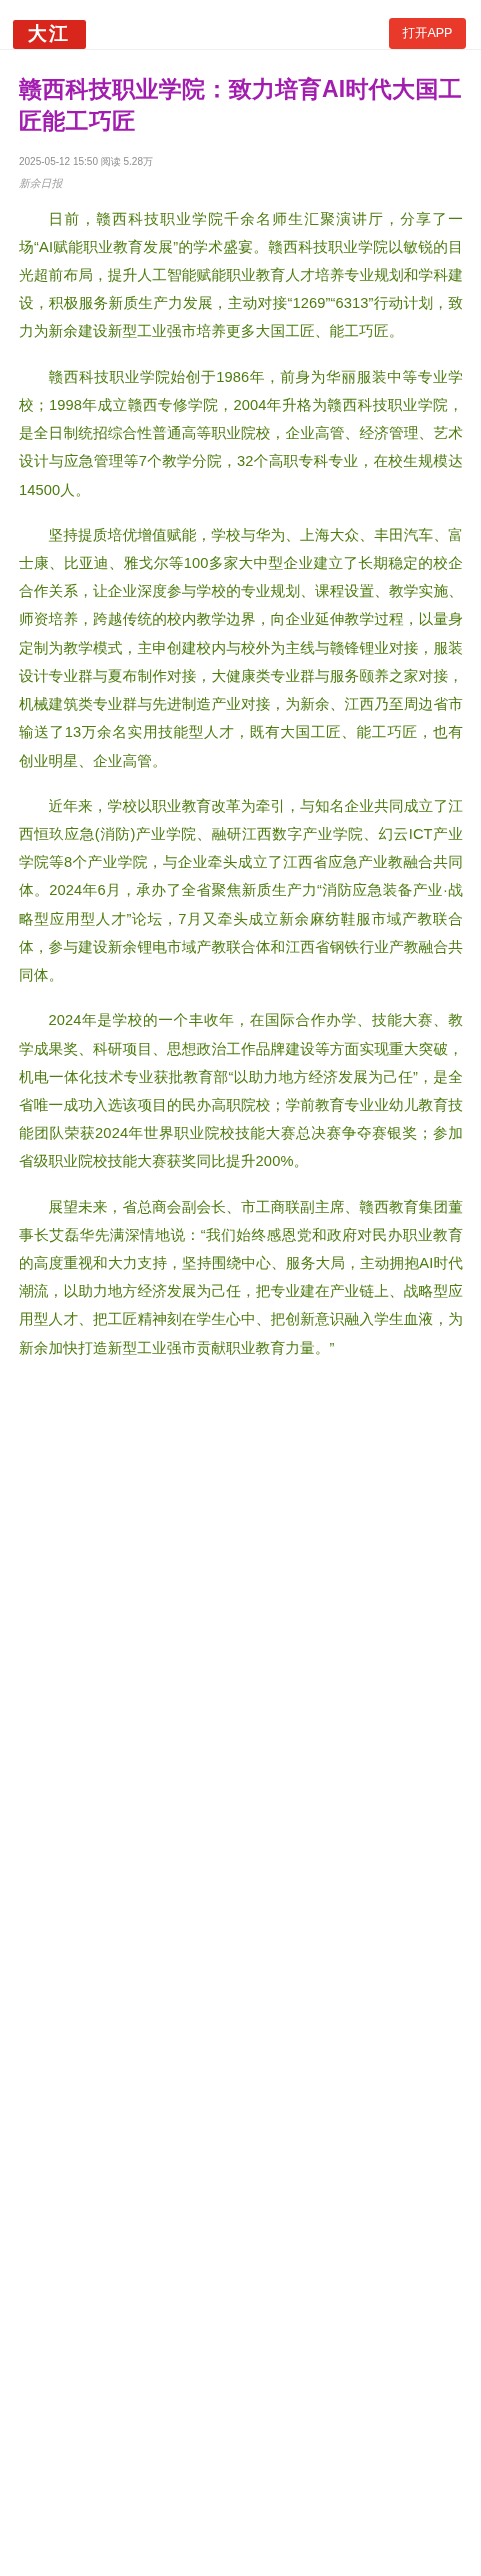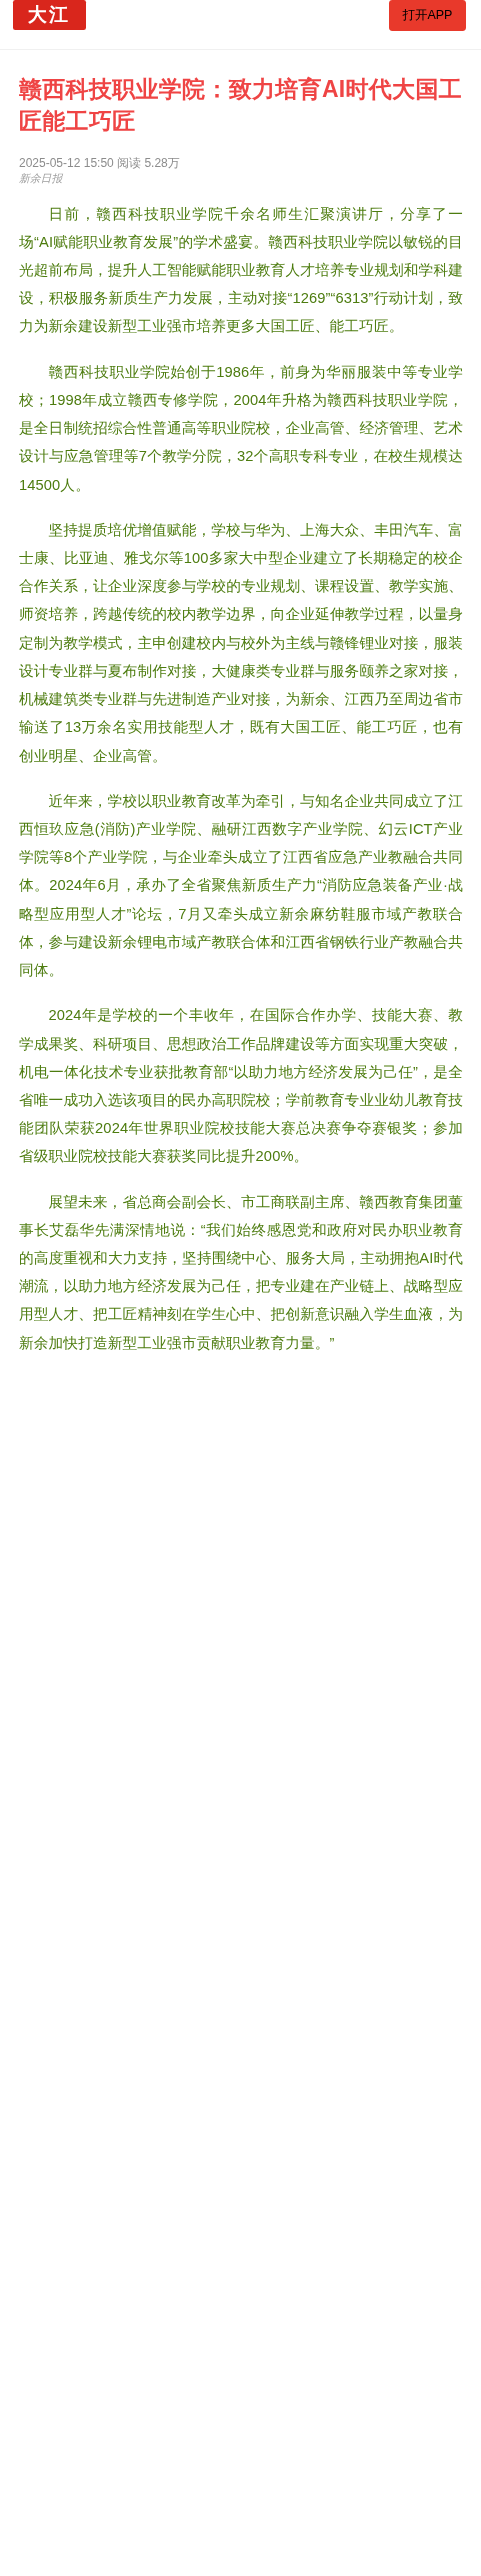--- a/index.html
+++ b/index.html
@@ -13,21 +13,21 @@
     width: 482px;
     min-height: 2576px;
     background: #ffffff;
     position: relative;
   }
   
   .topbar {
     height: 50px;
     background: #ffffff;
     display: flex;
-    align-items: flex-start;
+    align-items: flex-end;
     justify-content: space-between;
     padding: 0 16px 0 12.5px;
     border-bottom: 0.6px solid #f0f0f0;
   }
   .brand {
     display: flex;
     align-items: center;
     gap: 5.7px;
   }
   .brand-logo {
@@ -39,44 +39,44 @@
     align-items: center;
     justify-content: center;
     color: #ffffff;
     font-size: 19px;
     font-weight: bold;
     letter-spacing: 2.3px;
     font-family: "Liberation Serif", serif;
   }
   .open-app-btn {
     background: #e8392b;
-    color: #000000;
+    color: #ffffff;
     border: none;
     border-radius: 3.4px;
     font-size: 12.5px;
     padding: 6.8px 13.6px;
     cursor: pointer;
     font-family: "Liberation Sans", sans-serif;
   }
   
   .article {
     padding: 17px 19px 34px 19px;
   }
   .headline {
     font-size: 23px;
     line-height: 1.42;
     font-weight: bold;
-    color: #ef4444;
+    color: #a21caf;
     margin: 5.7px 0 17px 0;
     letter-spacing: 0.3px;
   }
   .meta {
-    font-size: 12px;
+    font-size: 10px;
     color: #8c8c8c;
-    margin-bottom: 0;
+    margin-bottom: 8px;
   }
   .source {
     font-size: 10.8px;
     color: #9e9e9e;
     margin-bottom: 13.6px;
     font-style: italic;
   }
   .body p {
     font-size: 14.7px;
     line-height: 1.92;

